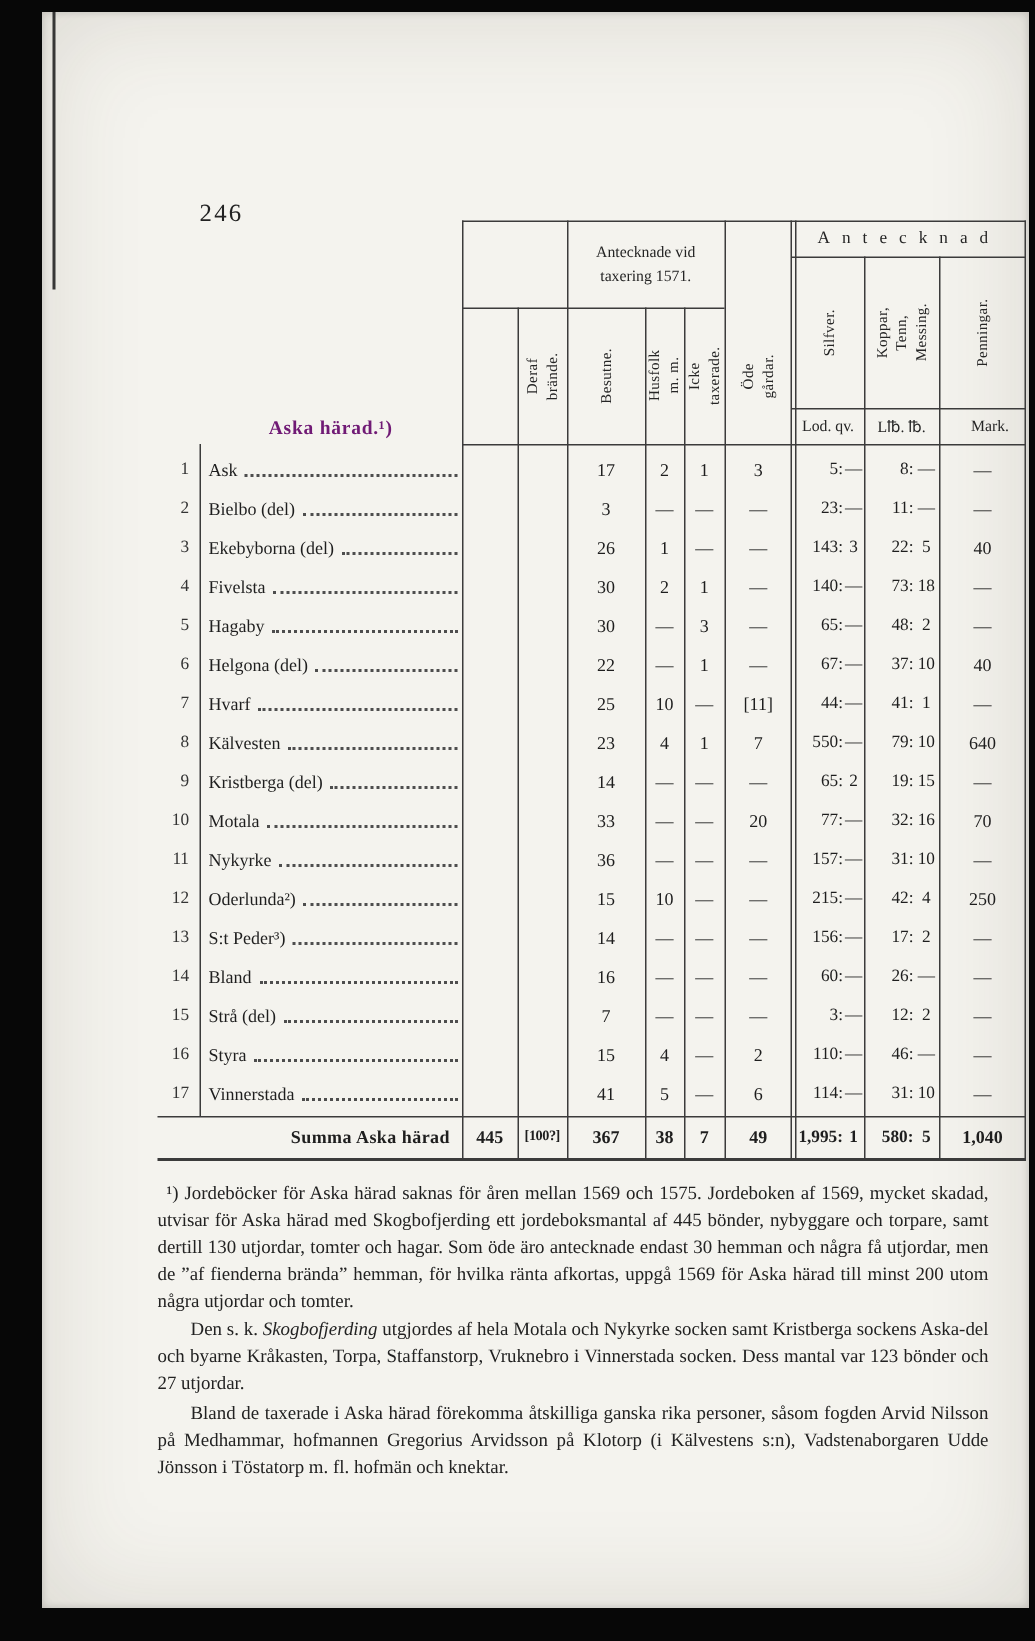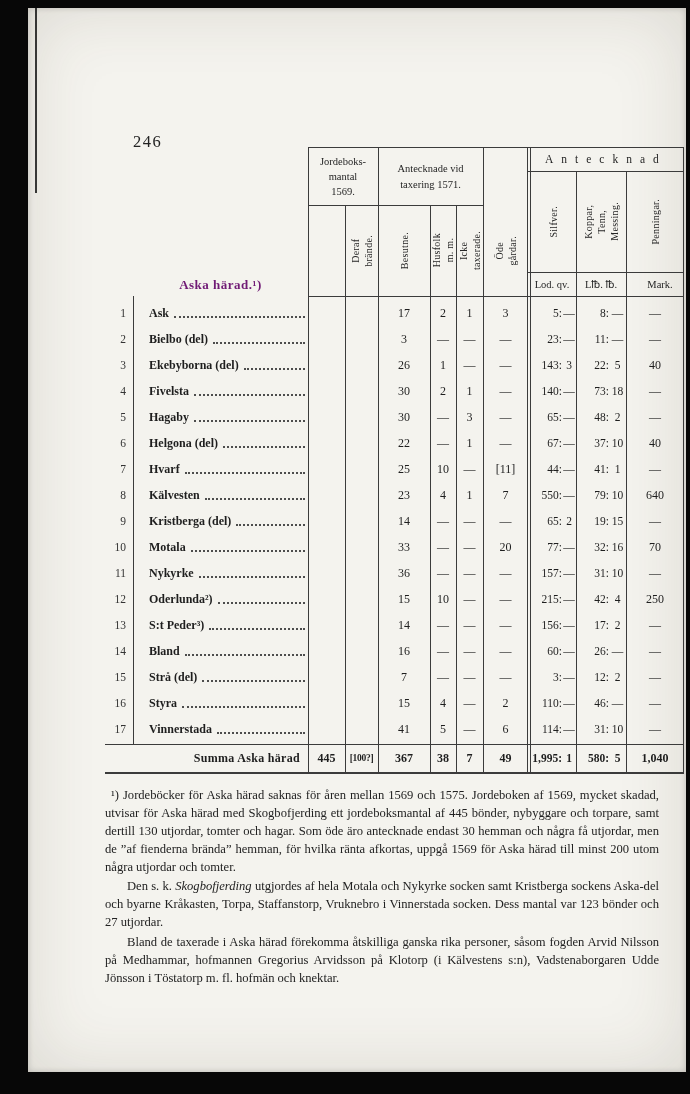--- a/index.html
+++ b/index.html
@@ -49,21 +49,21 @@
   }
 
   .rows{position:absolute;left:0;top:153px;width:579px;}
   .tr{
     display:grid;
     grid-template-columns:28px 175px 37px 33px 52px 26px 27px 45px 48px 50px 58px;
     height:26px;align-items:center;font-size:12px;
   }
   .td{overflow:hidden;}
   .nr{text-align:right;padding-right:7px;font-size:11.5px;color:#333;}
-  .name{display:flex;align-items:center;padding-left:16px;white-space:nowrap;font-weight:bold;}
+  .name{display:flex;align-items:center;padding-left:6px;white-space:nowrap;}
   .leader{flex:1;height:0;border-bottom:2px dotted #4d4d4d;transform:translateY(4px);margin:0 3px 0 5px;}
   .c{text-align:center;}
   .val{display:flex;align-items:baseline;font-size:11.5px;}
   .vmain{flex:1;text-align:right;}
   .vsub{width:14px;text-align:center;}
   .vsub.k{width:17px;}
 
   .summary{
     position:absolute;left:0;top:597px;width:579px;height:28px;
     display:grid;
@@ -106,23 +106,20 @@
     <div class="vl" style="left:273px;top:0;height:625px;"></div>
     <div class="vl" style="left:325px;top:58px;height:567px;"></div>
     <div class="vl" style="left:351px;top:58px;height:567px;"></div>
     <div class="vl" style="left:378px;top:0;height:625px;"></div>
     <div class="vl" style="left:422px;top:0;height:625px;"></div>
     <div class="vl" style="left:425px;top:0;height:625px;"></div>
     <div class="vl" style="left:471px;top:24px;height:601px;"></div>
     <div class="vl" style="left:521px;top:24px;height:601px;"></div>
     <div class="vl" style="left:578px;top:0;height:625px;"></div>
 
-    <div class="ghead" style="left:204px;top:2px;width:68px;height:55px;">Jordeboks-
-mantal
-1569.</div>
     <div class="ghead" style="left:274px;top:2px;width:103px;height:55px;">Antecknade vid
 taxering 1571.</div>
     <div class="ghead-ant" style="left:426px;top:1px;width:152px;height:22px;">Antecknad</div>
     <div class="stub" style="left:28px;top:124px;width:175px;height:22px;">Aska härad.¹)</div>
 
     <div class="rothead" style="left:241px;top:59px;width:31px;height:89px;">
         <span class="rot">Deraf
 brände.</span>
       </div>
     <div class="rothead" style="left:274px;top:59px;width:50px;height:89px;">

